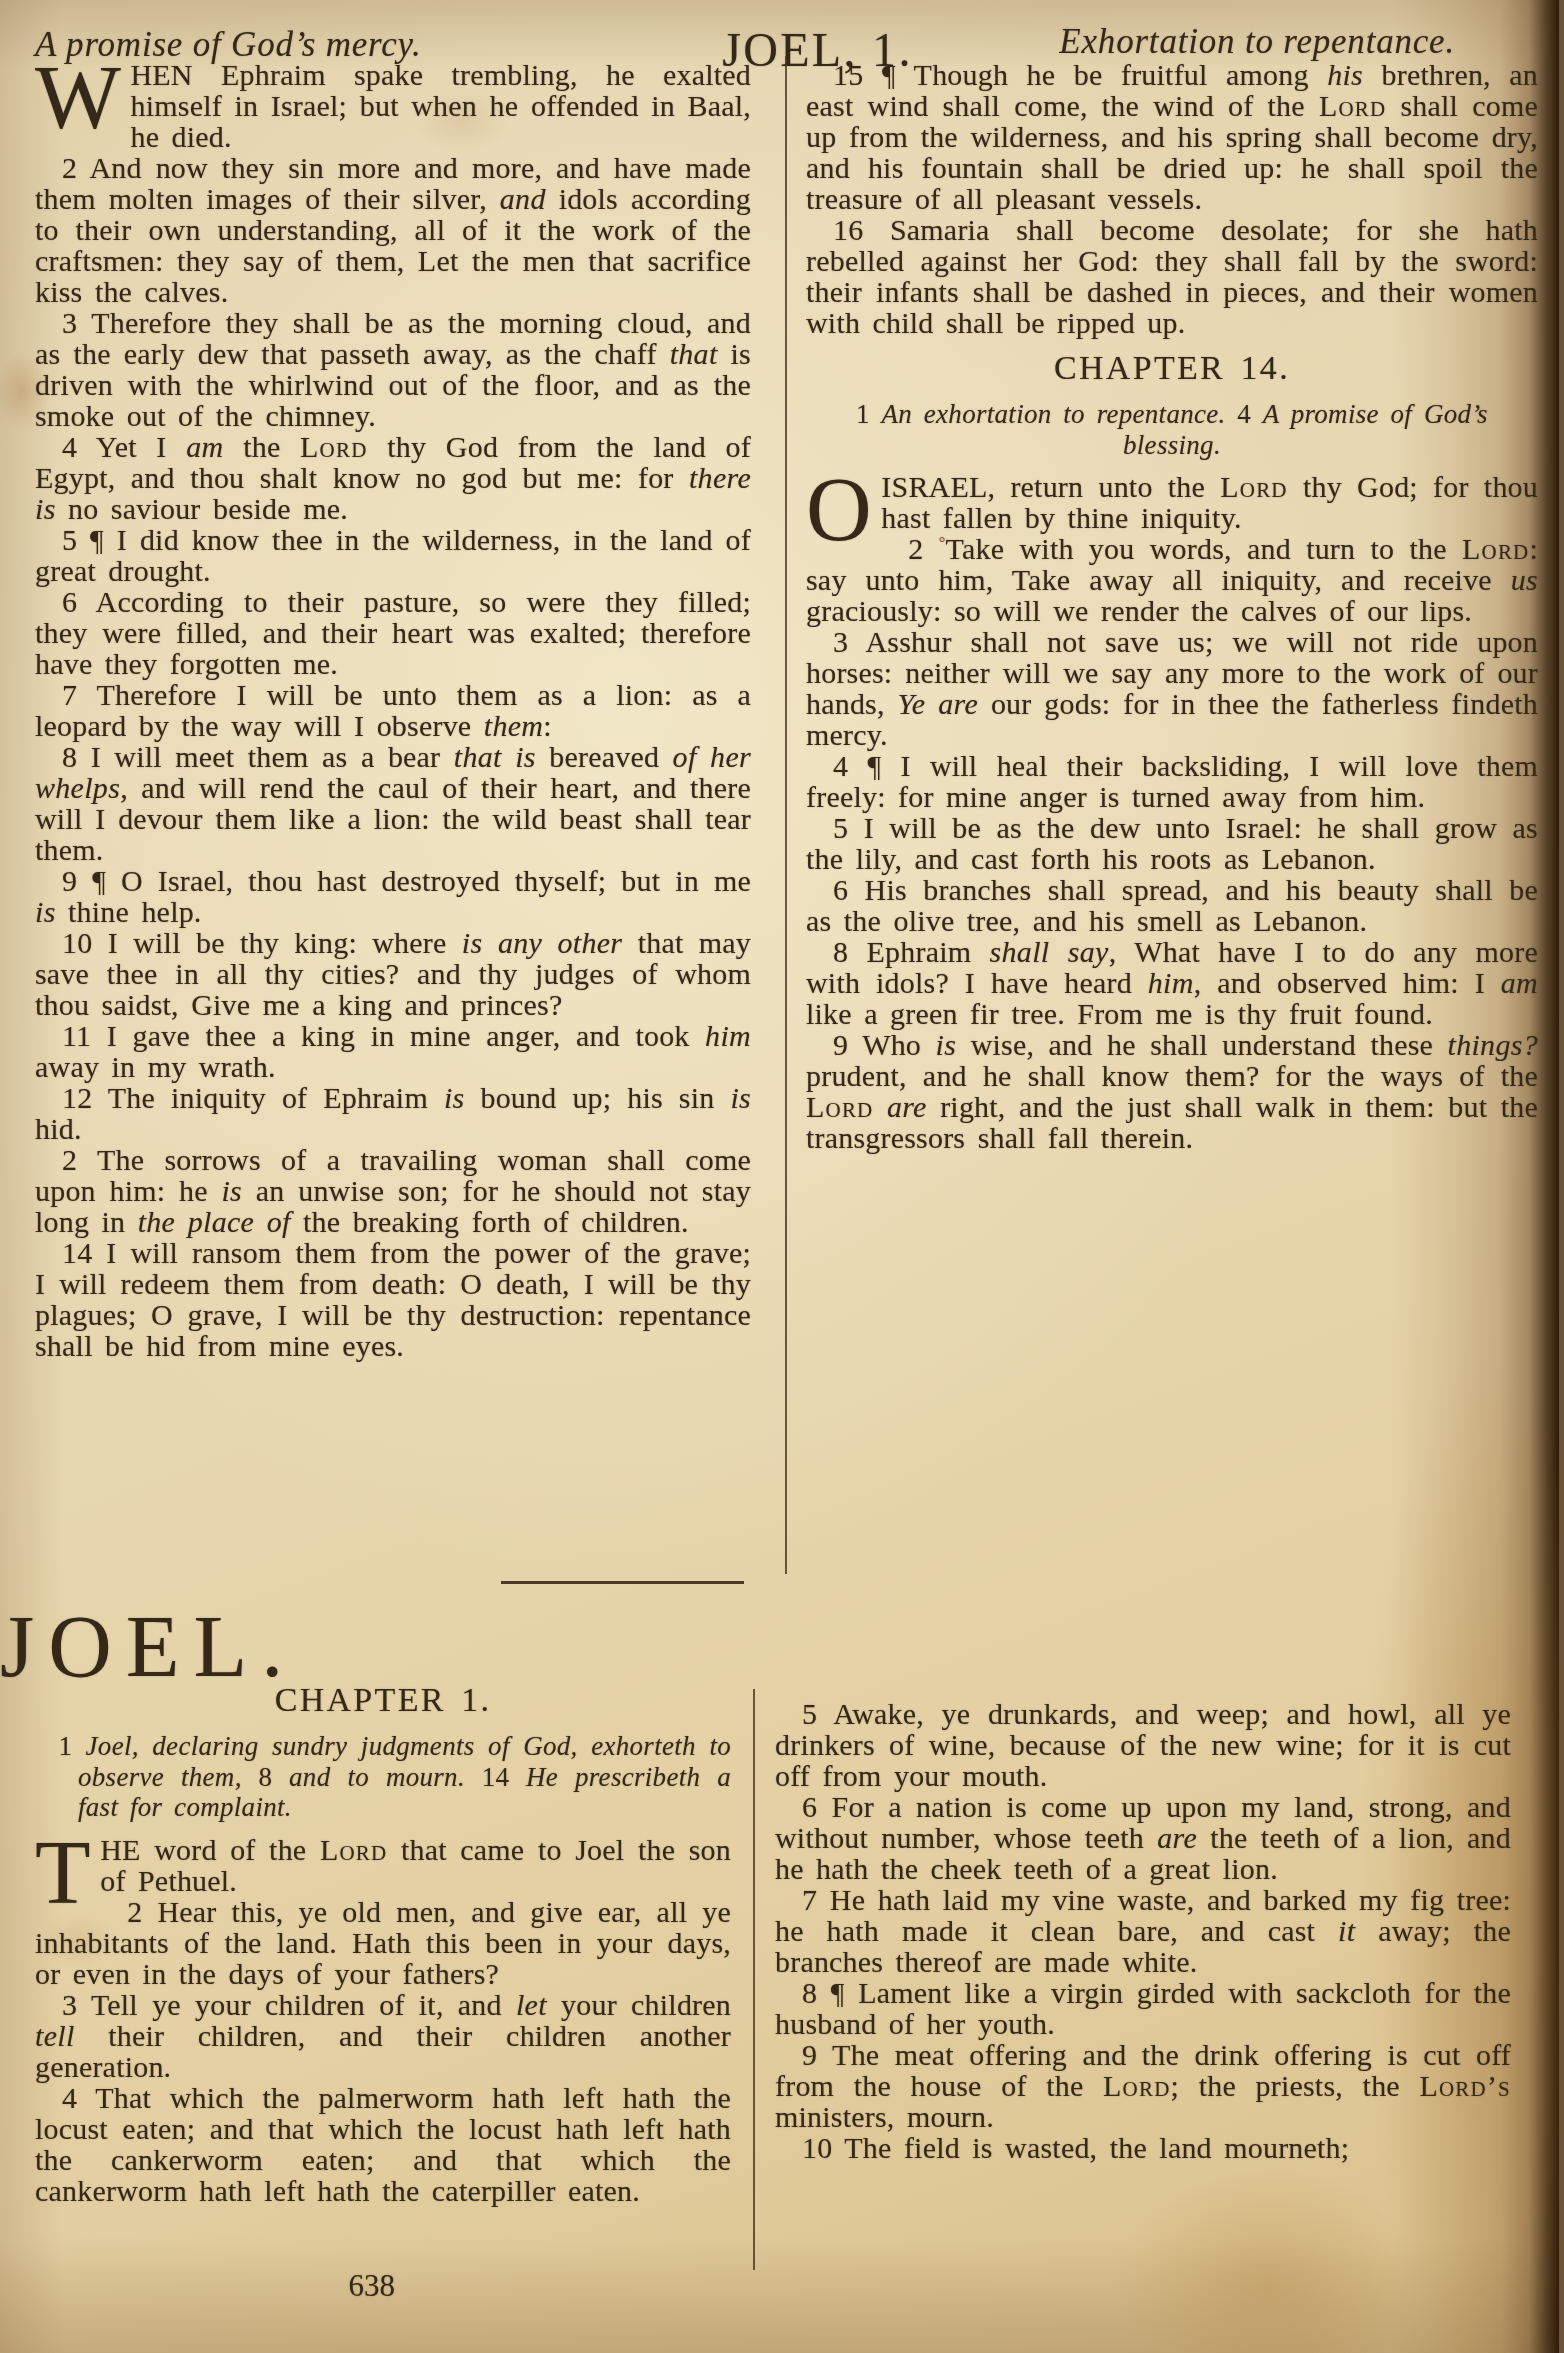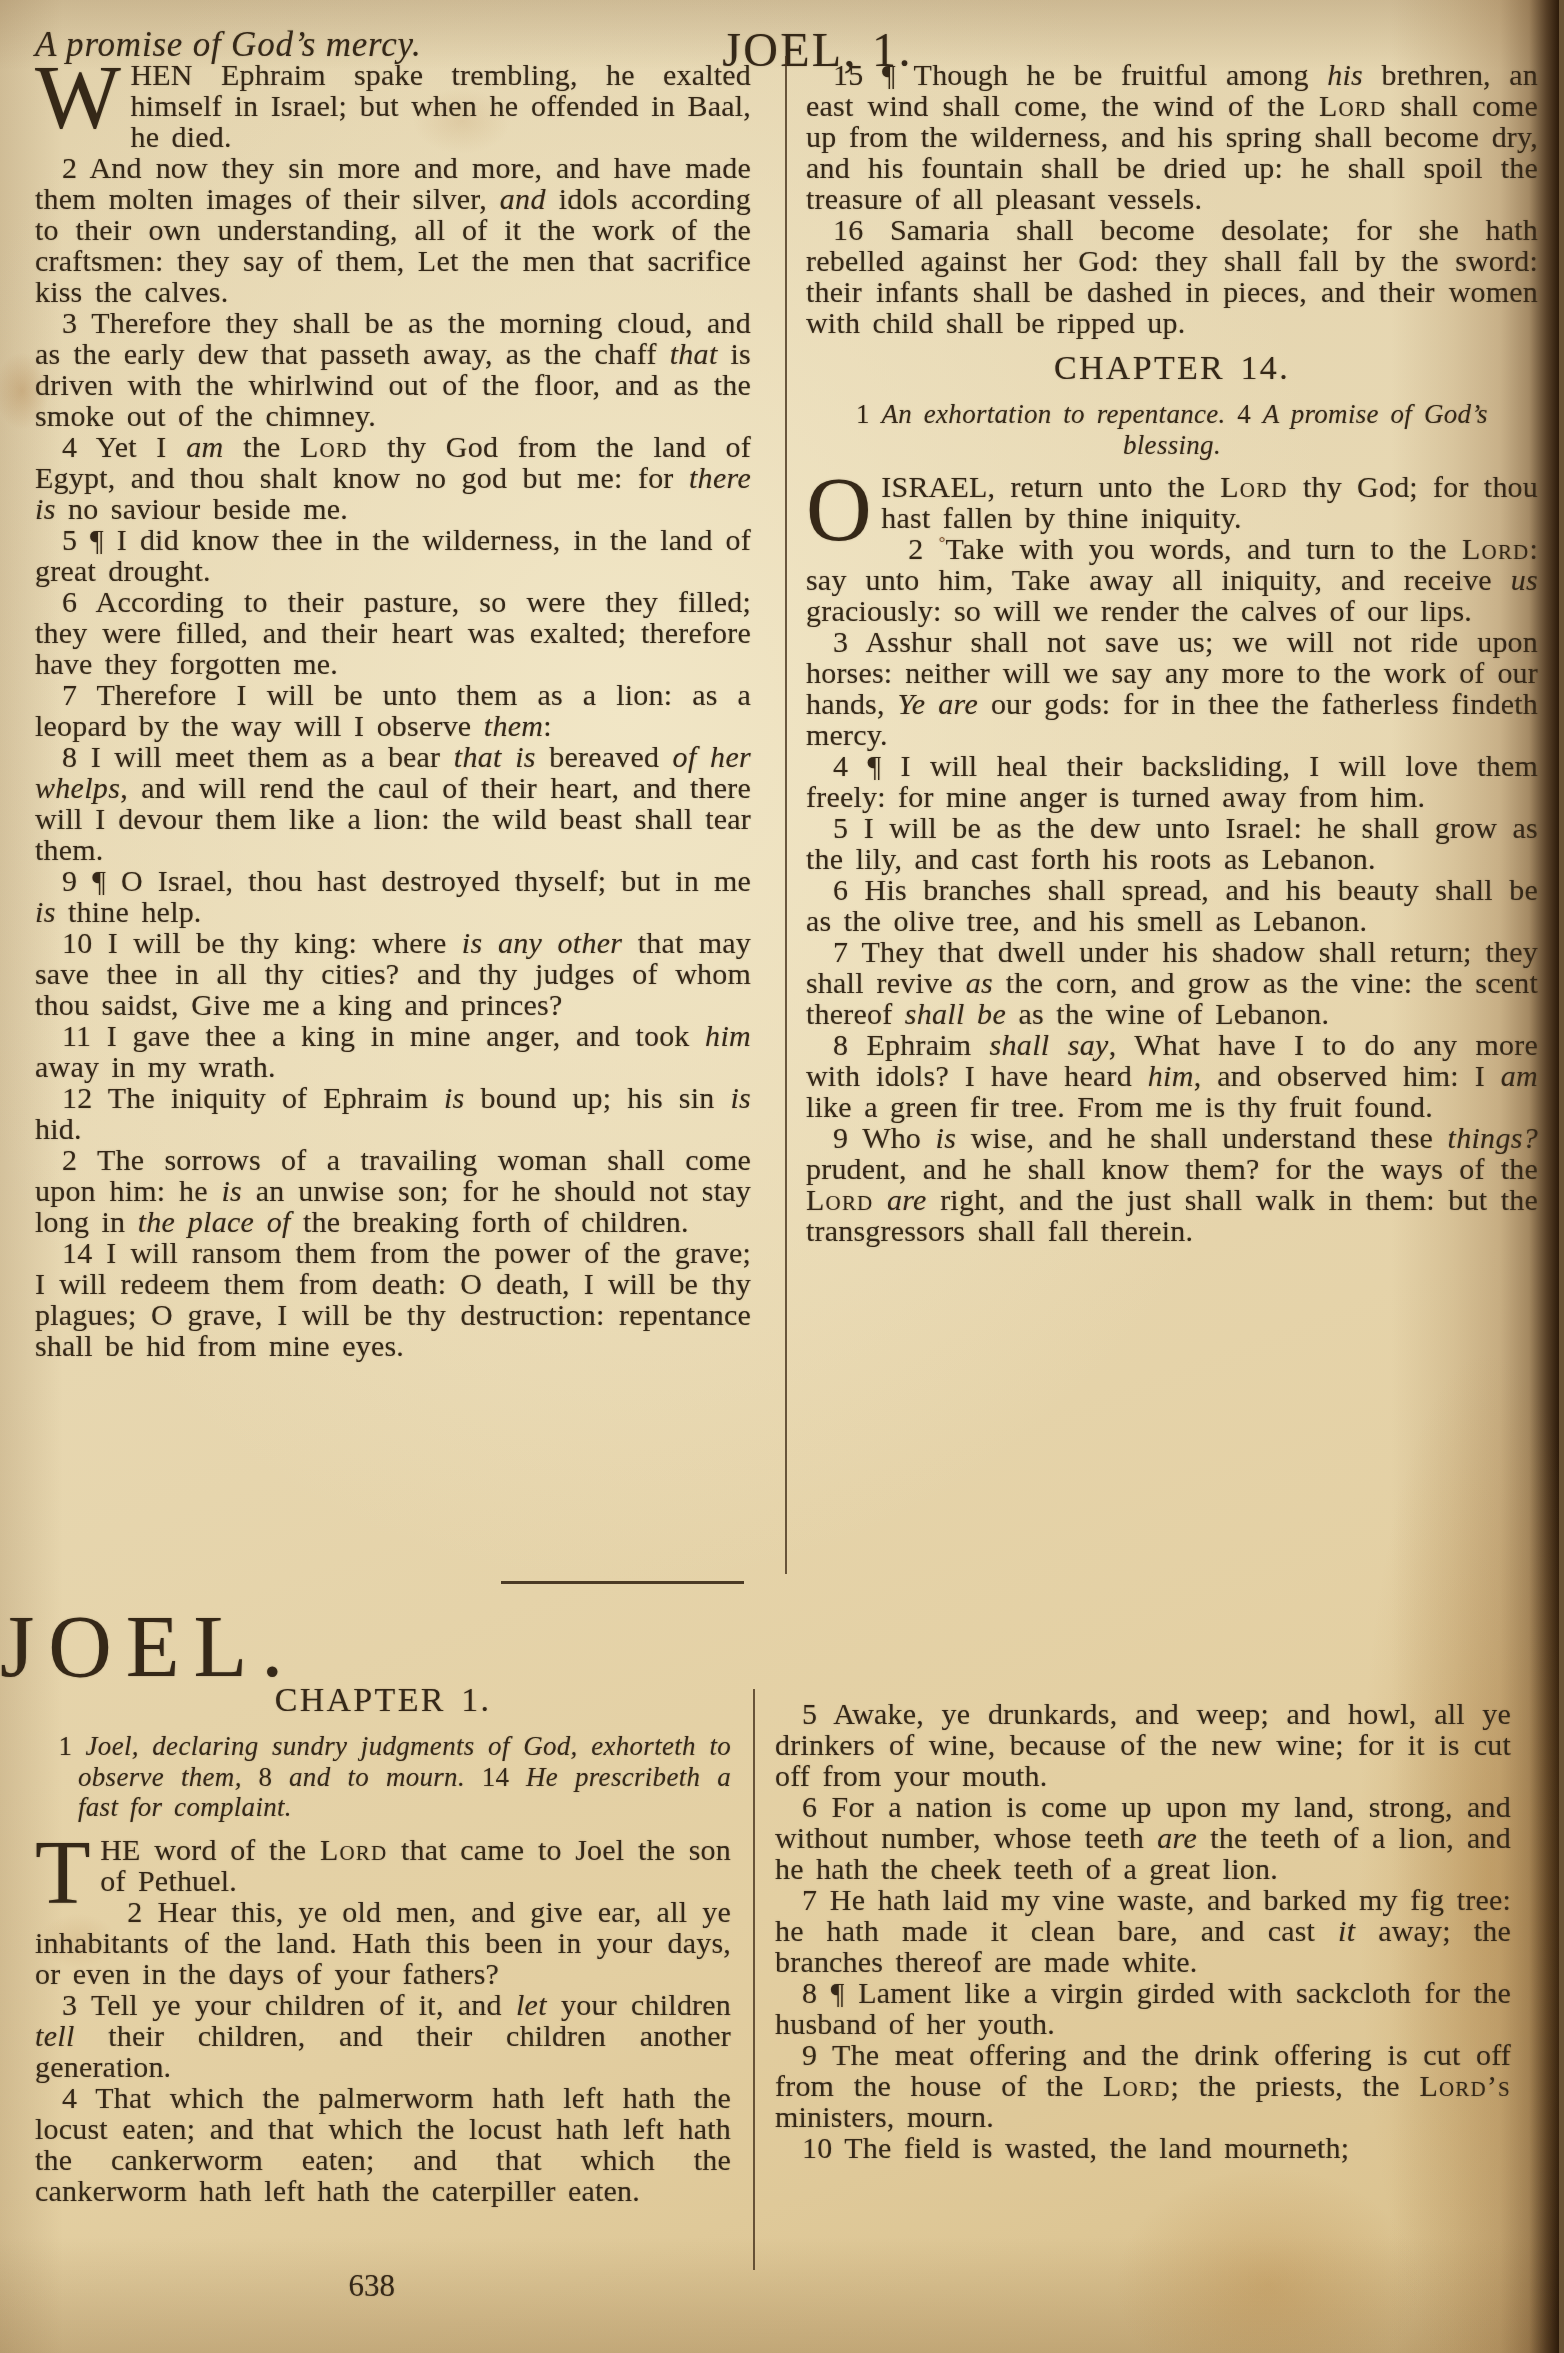--- a/index.html
+++ b/index.html
@@ -51,20 +51,21 @@
   .c14-head-wrap{margin-top:14px;}
 </style>
 </head>
 <body>
 
 <div id="page">
 
   <div class="header">
     <span class="h-left">A promise of God’s mercy.</span>
     <span class="h-center">JOEL, 1.</span>
+    <span class="h-right">Exhortation to repentance.</span>
   </div>
 
   <div class="vrule" id="vrule-top"></div>
 
   <div class="col" style="left:35px;top:59px;width:716px;">
       <p class="verse dropv"><span class="drop">W</span>HEN Ephraim spake trembling, he exalted himself in Israel; but when he offended in Baal, he died.</p>
       <p class="verse"><span class="vnum">2 </span>And now they sin more and more, and have made them molten images of their silver, <span class="i">and</span> idols according to their own understanding, all of it the work of the craftsmen: they say of them, Let the men that sacrifice kiss the calves.</p>
       <p class="verse"><span class="vnum">3 </span>Therefore they shall be as the morning cloud, and as the early dew that passeth away, as the chaff <span class="i">that</span> is driven with the whirlwind out of the floor, and as the smoke out of the chimney.</p>
       <p class="verse"><span class="vnum">4 </span>Yet I <span class="i">am</span> the <span class="sc">Lord</span> thy God from the land of Egypt, and thou shalt know no god but me: for <span class="i">there is</span> no saviour beside me.</p>
       <p class="verse"><span class="vnum">5 </span><span class="pmark">¶ </span>I did know thee in the wilderness, in the land of great drought.</p>
@@ -88,21 +89,20 @@
       <p class="chapter-head">CHAPTER 14.</p>
       <p class="argument cent"><span class="n">1 </span><span class="i">An exhortation to repentance.</span><span class="n">  4 </span><span class="i">A promise of God’s blessing.</span></p>
     </div>
     <div>
         <p class="verse dropv"><span class="drop">O</span>ISRAEL, return unto the <span class="sc">Lord</span> thy God; for thou hast fallen by thine iniquity.</p>
         <p class="verse"><span class="vnum">2 </span><span class="fn">°</span>Take with you words, and turn to the <span class="sc">Lord</span>: say unto him, Take away all iniquity, and receive <span class="i">us</span> graciously: so will we render the calves of our lips.</p>
         <p class="verse"><span class="vnum">3 </span>Asshur shall not save us; we will not ride upon horses: neither will we say any more to the work of our hands, <span class="i">Ye are</span> our gods: for in thee the fatherless findeth mercy.</p>
         <p class="verse"><span class="vnum">4 </span><span class="pmark">¶ </span>I will heal their backsliding, I will love them freely: for mine anger is turned away from him.</p>
         <p class="verse"><span class="vnum">5 </span>I will be as the dew unto Israel: he shall grow as the lily, and cast forth his roots as Lebanon.</p>
         <p class="verse"><span class="vnum">6 </span>His branches shall spread, and his beauty shall be as the olive tree, and his smell as Lebanon.</p>
-        <p class="verse"><span class="vnum">7 </span>They that dwell under his shadow shall return; they shall revive <span class="i">as</span> the corn, and grow as the vine: the scent thereof <span class="i">shall be</span> as the wine of Lebanon.</p>
         <p class="verse"><span class="vnum">8 </span>Ephraim <span class="i">shall say</span>, What have I to do any more with idols? I have heard <span class="i">him</span>, and observed him: I <span class="i">am</span> like a green fir tree. From me is thy fruit found.</p>
         <p class="verse"><span class="vnum">9 </span>Who <span class="i">is</span> wise, and he shall understand these <span class="i">things?</span> prudent, and he shall know them? for the ways of the <span class="sc">Lord</span> <span class="i">are</span> right, and the just shall walk in them: but the transgressors shall fall therein.</p>
       </div>
   </div>
 
   <div class="sect-rule"></div>
 
   <div class="book-head">JOEL.</div>
 
   <div class="vrule" id="vrule-bottom"></div>

